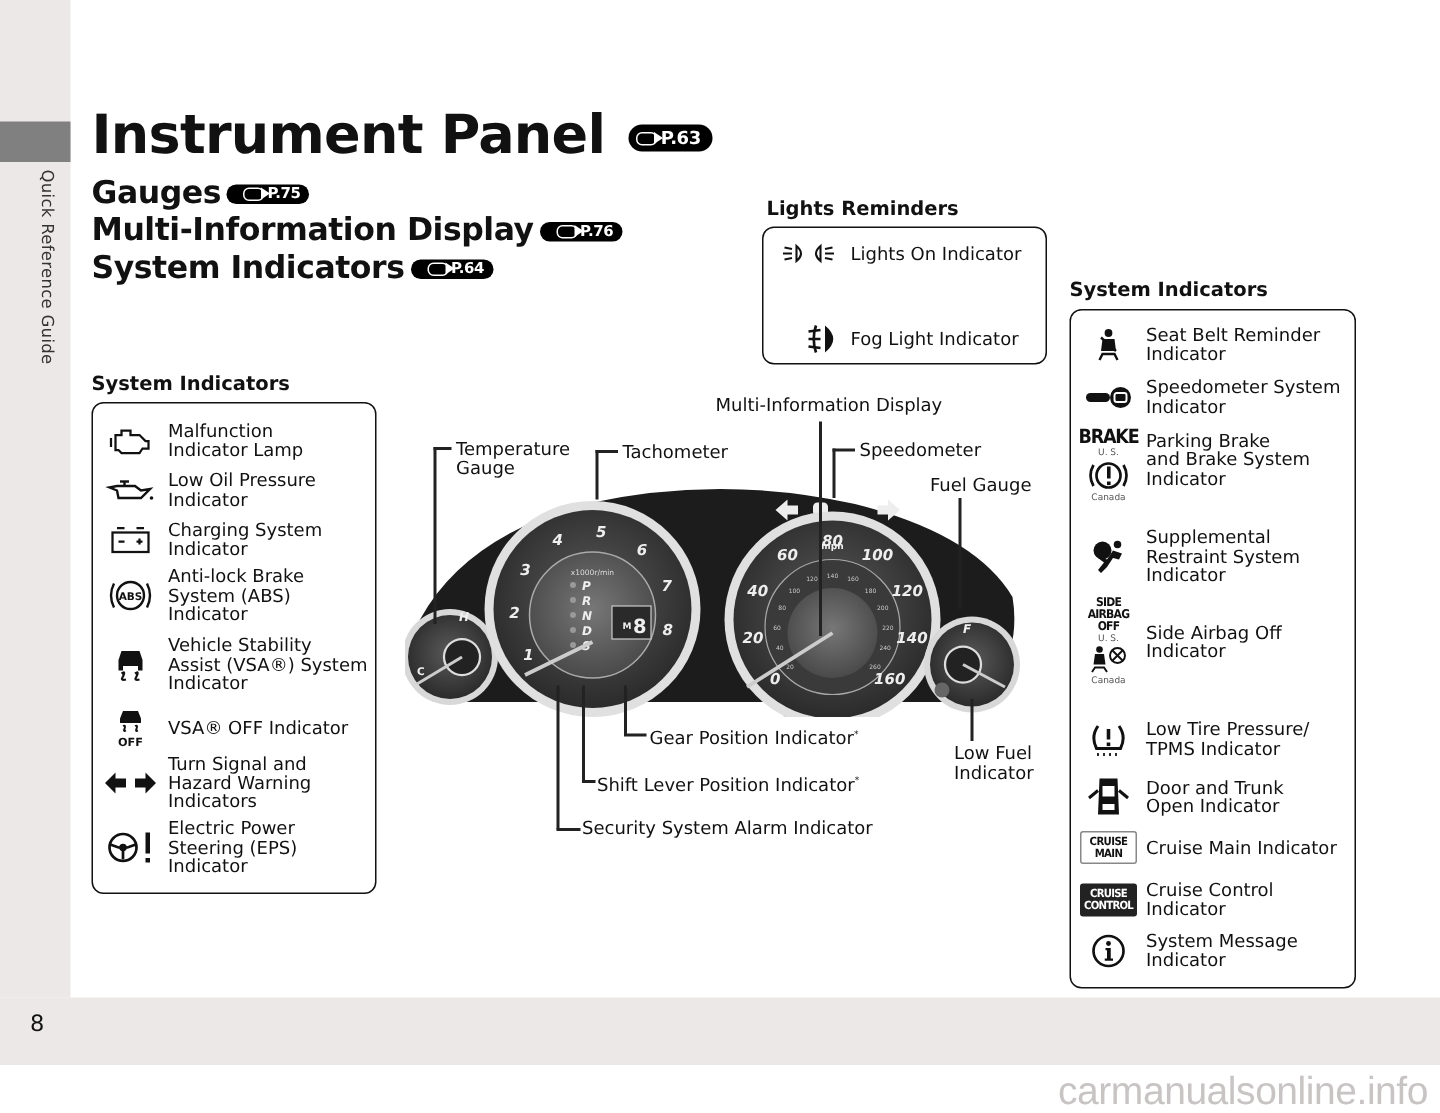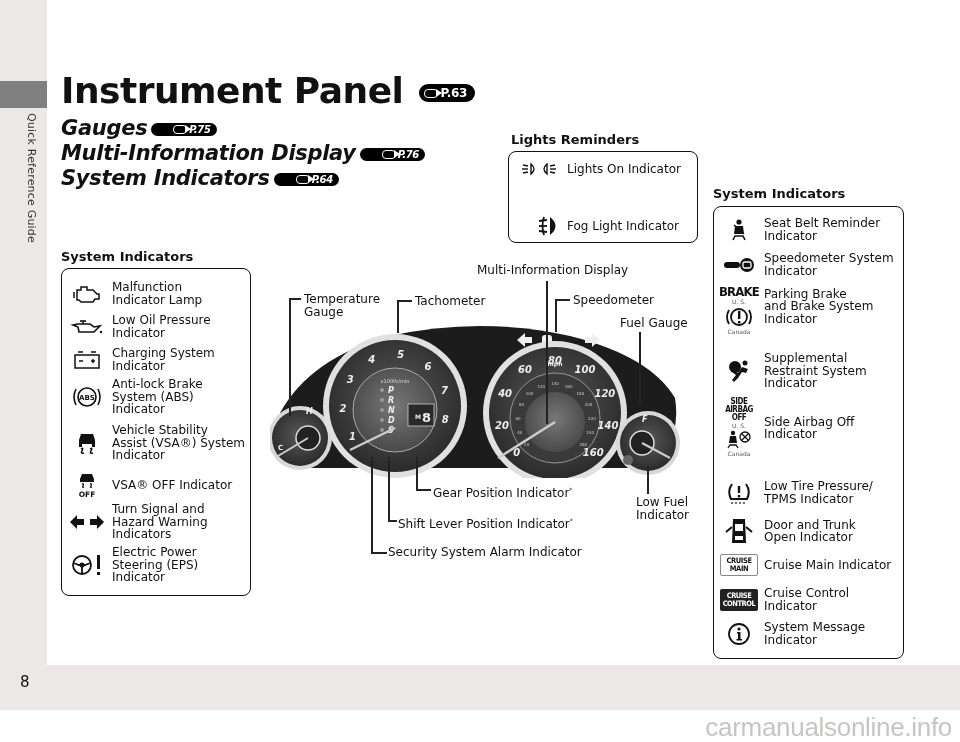--- a/index.html
+++ b/index.html
@@ -10,22 +10,22 @@
   .side-strip { position: absolute; left: 0; top: 0; width: 47px; height: 665px; background: #ede8e8; }
   .side-strip-dark { position: absolute; left: 0; top: 81px; width: 47px; height: 27px; background: #808080; }
   .side-text { position: absolute; left: 25px; top: 113px; writing-mode: vertical-rl; font-size: 11px; color: #333; letter-spacing: 0.2px; }
 
   .footer-band { position: absolute; left: 0; top: 665px; width: 960px; height: 45px; background: #ede8e8; }
   .page-num { position: absolute; left: 20px; top: 673px; font-size: 15px; color: #111; }
   .watermark { position: absolute; right: 8px; top: 712px; font-family: "Liberation Sans", sans-serif; font-size: 26px; color: #c8c4c4; letter-spacing: -0.3px; }
 
   
   .main-title { position: absolute; left: 61px; top: 70px; font-size: 36px; font-weight: bold; letter-spacing: -0.5px; }
-  .sub-title { position: absolute; left: 61px; font-size: 21px; font-weight: bold; letter-spacing: -0.3px; font-style: italic; }
-  .ref-pill { display: inline-flex; align-items: center; background: #000; color: #fff; font-size: 10px; font-weight: bold; border-radius: 10px; padding: 1px 6px 1px 22px; vertical-align: middle; margin-left: 4px; letter-spacing: -0.3px; }
+  .sub-title { position: absolute; left: 61px; font-size: 21px; font-weight: bold; letter-spacing: -0.3px; }
+  .ref-pill { display: inline-flex; align-items: center; background: #000; color: #fff; font-size: 10px; font-weight: bold; border-radius: 10px; padding: 1px 6px 1px 11px; vertical-align: middle; margin-left: 4px; letter-spacing: -0.3px; }
   .ref-pill .arr { display: inline-block; width: 14px; height: 9px; border: 1.5px solid #fff; border-radius: 4px; margin-right: 2px; position: relative; }
   .ref-pill .arr::after { content: ""; position: absolute; right: -5px; top: -1px; border-left: 6px solid #fff; border-top: 4px solid transparent; border-bottom: 4px solid transparent; }
   .ref-big { font-size: 12px; padding: 2px 8px 2px 5px; }
 
   .section-label { position: absolute; font-size: 13px; font-weight: bold; }
 
   .box { position: absolute; border: 1.5px solid #111; border-radius: 8px; background: #fff; }
   .item { position: absolute; left: 0; display: flex; align-items: center; }
   .item .ic { width: 50px; display: flex; justify-content: center; align-items: center; flex-shrink: 0; }
   .item .lbl { font-size: 12px; line-height: 12.5px; color: #111; white-space: pre-line; }

